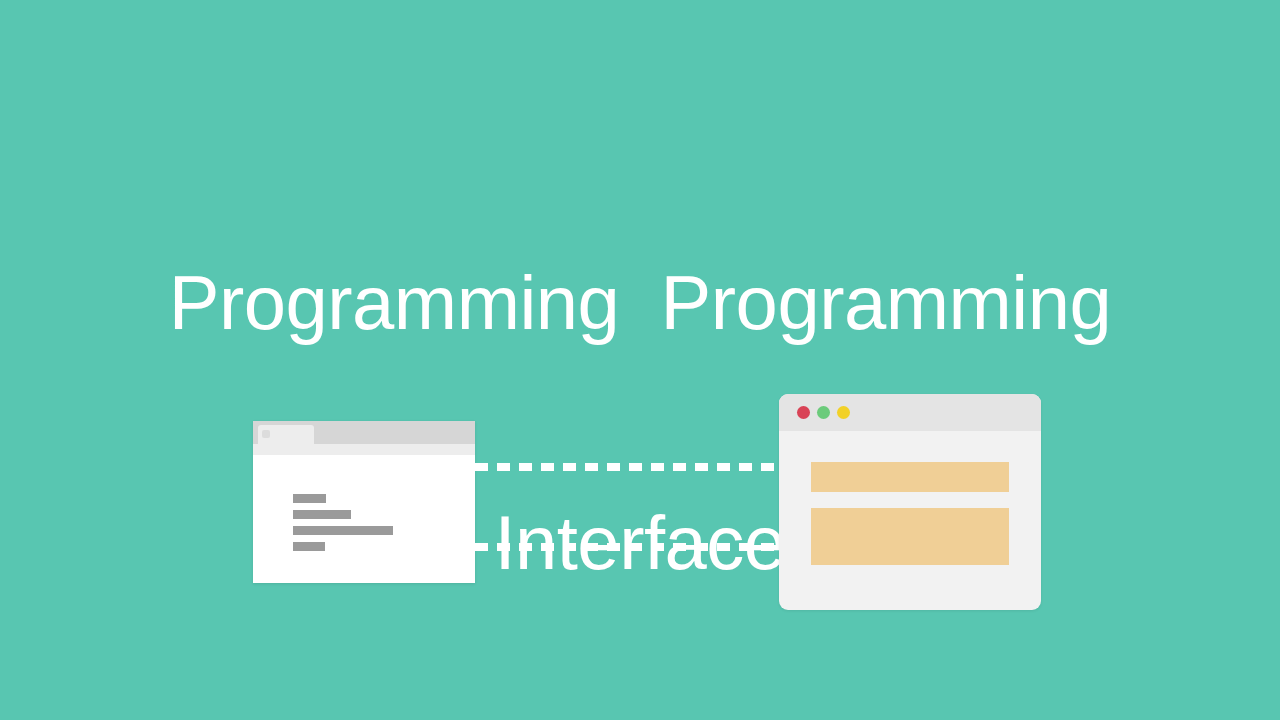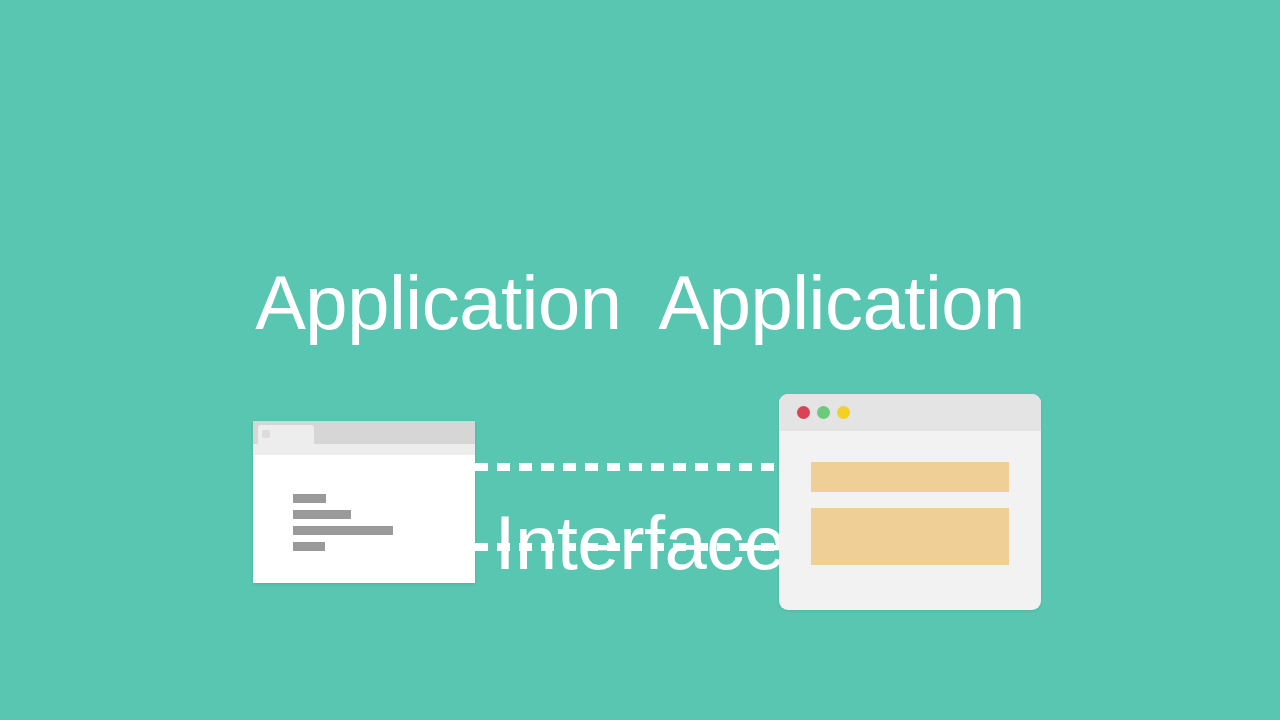--- a/index.html
+++ b/index.html
@@ -153,21 +153,21 @@
   }
   .dash-line.top    { top: 463px; }
   .dash-line.bottom { top: 543px; }
 </style>
 </head>
 <body>
 
 <div id="slide">
 
   <div class="title-block">
-    <span class="title-line">Application  Application</span>
+    <span class="title-line">Programming  Programming</span>
     <span class="title-line">Interface</span>
   </div>
 
   <div class="left-window">
     <div class="lw-titlebar">
       <div class="lw-tab">
         <div class="lw-tab-dot"></div>
       </div>
     </div>
     <div class="lw-toolbar"></div>

